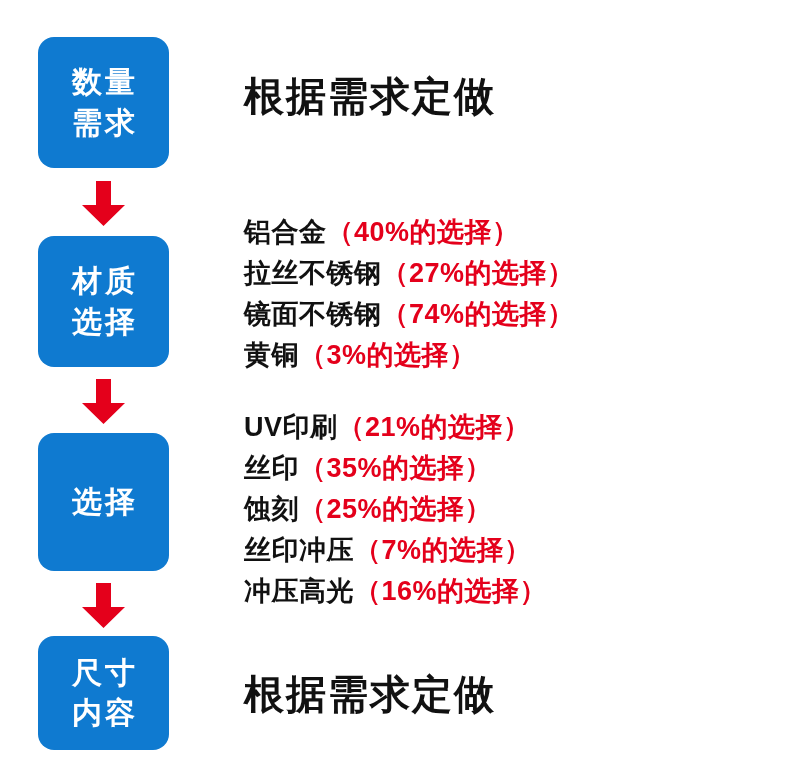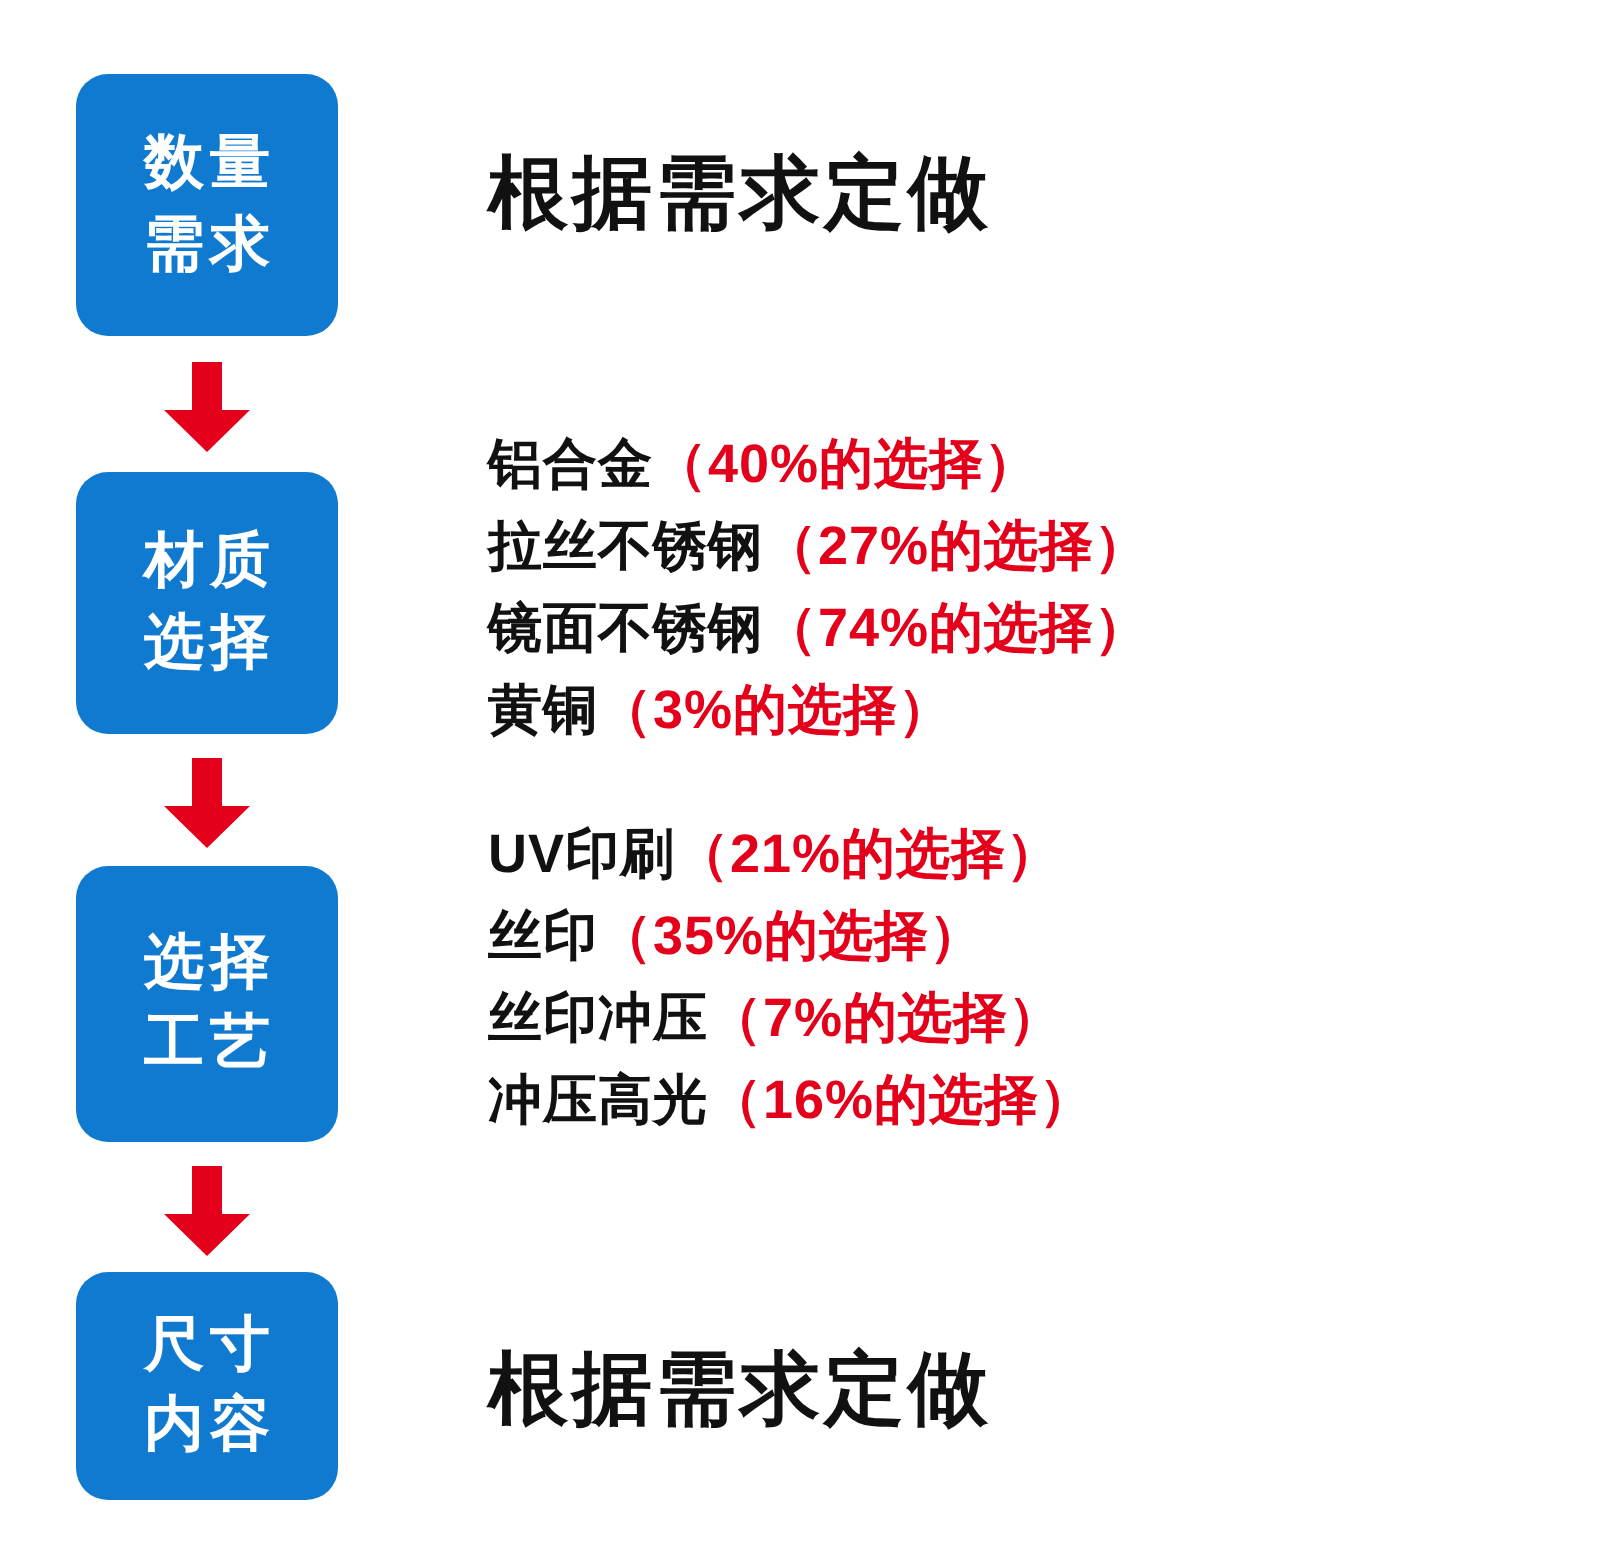--- a/index.html
+++ b/index.html
@@ -135,21 +135,20 @@
     </div>
 
     <div class="arrow" id="arrow-2">
       <svg viewBox="0 0 43 45" xmlns="http://www.w3.org/2000/svg" aria-hidden="true">
         <polygon points="14,0 29,0 29,24 43,24 21.5,45 0,24 14,24" fill="#e4001b"></polygon>
       </svg>
     </div>
 
     <div class="stage-box" id="box-process">
       <span class="line">选择</span>
-      <span class="line">工艺</span>
     </div>
 
     <div class="arrow" id="arrow-3">
       <svg viewBox="0 0 43 45" xmlns="http://www.w3.org/2000/svg" aria-hidden="true">
         <polygon points="14,0 29,0 29,24 43,24 21.5,45 0,24 14,24" fill="#e4001b"></polygon>
       </svg>
     </div>
 
     <div class="stage-box" id="box-size">
       <span class="line">尺寸</span>
@@ -178,20 +177,23 @@
     </ul>
 
     <ul class="list" id="process-list">
       <li>
         <span>UV印刷</span><span class="pct">（21%的选择）</span>
       </li>
       <li>
         <span>丝印</span><span class="pct">（35%的选择）</span>
       </li>
       <li>
+        <span>蚀刻</span><span class="pct">（25%的选择）</span>
+      </li>
+      <li>
         <span>丝印冲压</span><span class="pct">（7%的选择）</span>
       </li>
       <li>
         <span>冲压高光</span><span class="pct">（16%的选择）</span>
       </li>
     </ul>
 
     <div class="headline" id="headline-bottom">根据需求定做</div>
 
   </div>

